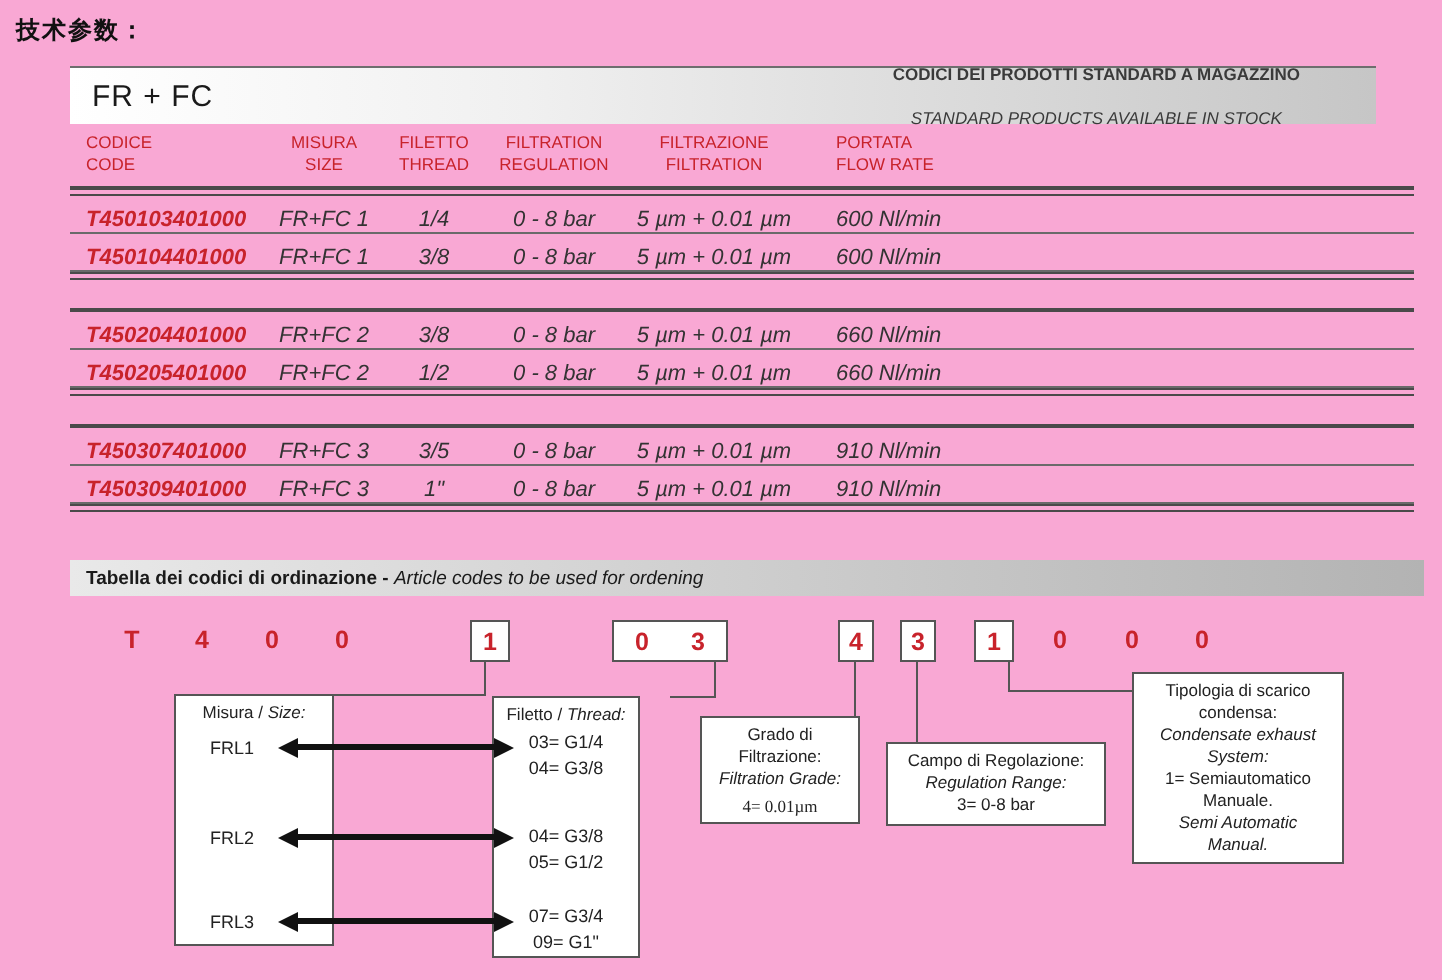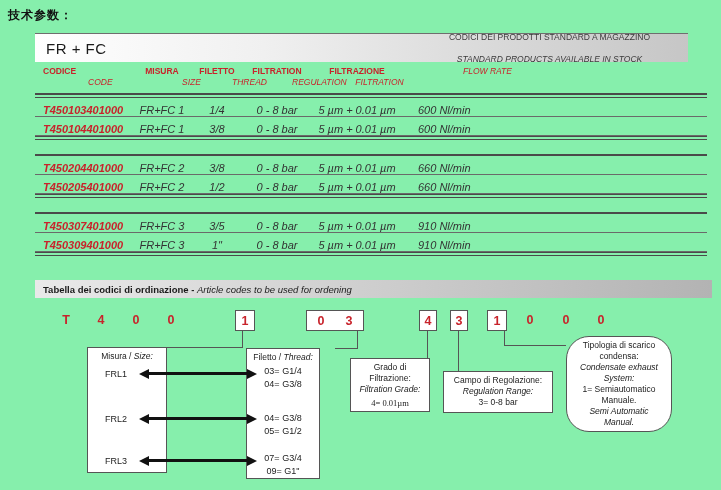--- a/index.html
+++ b/index.html
@@ -2,38 +2,38 @@
 <html><head>
 <meta charset="utf-8">
 <style>
   :root{
     --red:#c8232b;
     --line:#4a4a4a;
     --line2:#6a6a6a;
     --ink:#222;
   }
   html,body{margin:0;padding:0;background:#fff;}
-  .page{position:relative;width:721px;height:490px;background:#86efac;overflow:hidden;
+  .page{position:relative;width:721px;height:490px;background:#f9a8d4;overflow:hidden;
         font-family:"Liberation Sans",sans-serif;}
   .cn-title{position:absolute;top:7px;left:8px;font-size:12px;font-weight:bold;color:#111;letter-spacing:1px;}
   .content{position:absolute;left:35px;top:33px;width:672px;}
 
   
   .header-band{width:653px;height:29px;border-top:1px solid #6e6e6e;
       background:linear-gradient(to right,#ffffff 0%,#f0f0f0 35%,#c6c6c6 100%);
       display:flex;align-items:center;box-sizing:border-box;}
   .series{font-size:15px;font-weight:normal;color:#1a1a1a;padding-left:11px;letter-spacing:.5px;}
   .stock{margin-left:auto;padding-right:38px;text-align:center;font-size:8.5px;line-height:10.5px;color:#3a3a3a;}
-  .stock-it{font-weight:normal;}
+  .stock-it{font-weight:bold;}
   .stock-en{font-style:italic;margin-top:12px;}
 
   
   .col-headers{display:flex;margin-top:4px;padding-bottom:5px;font-size:8.5px;line-height:11px;color:var(--red);}
-  .hcell .it{font-weight:bold;display:block;}
-  .hcell .en{font-style:italic;display:block;margin-left:45px;}
+  .hcell .it{font-weight:normal;display:block;}
+  .hcell .en{display:block;}
   .c0{width:102px;padding-left:8px;text-align:left;box-sizing:border-box;}
   .c1{width:50px;text-align:center;box-sizing:border-box;}
   .c2{width:60px;text-align:center;box-sizing:border-box;}
   .c3{width:60px;text-align:center;box-sizing:border-box;}
   .c4{width:100px;text-align:center;box-sizing:border-box;}
   .c5{width:290px;padding-left:11px;text-align:left;box-sizing:border-box;}
   .hr-heavy{height:2px;border-top:2px solid var(--line);border-bottom:1px solid var(--line);}
   .tgroup + .tgroup{margin-top:14px;border-top:2px solid var(--line);}
   .trow{display:flex;height:18px;align-items:flex-end;font-size:11px;color:#333;border-bottom:1px solid var(--line2);font-style:italic;}
   .trow:last-of-type{border-bottom:none;}
@@ -77,21 +77,21 @@
   .frl{position:absolute;left:17px;font-size:9px;color:#222;}
   .frl1{top:21px;} .frl2{top:66px;} .frl3{top:108px;}
   .thread-box{left:211px;top:50px;width:74px;height:131px;text-align:center;}
   .thread-title{position:absolute;top:3px;left:0;width:100%;text-align:center;}
   .pair{position:absolute;left:0;width:100%;text-align:center;font-size:9px;line-height:13px;}
   .pair1{top:16px;} .pair2{top:63px;} .pair3{top:103px;}
   .pair span{display:block;}
   .filt-box{left:315px;top:60px;width:80px;height:54px;text-align:center;padding-top:3px;}
   .filt-box .val{margin-top:3px;font-family:Liberation Serif, serif;}
   .reg-box{left:408px;top:73px;width:110px;height:42px;text-align:center;padding-top:3px;}
-  .exh-box{left:531px;top:38px;width:106px;height:96px;text-align:center;padding-top:3px;border-radius:23px;}
+  .exh-box{left:531px;top:38px;width:106px;height:96px;text-align:center;padding-top:3px;}
   .arrow{position:absolute;left:113px;width:100px;height:3px;background:#111;}
   .arrow::before,.arrow::after{content:"";position:absolute;top:-3.5px;width:0;height:0;
       border-top:5px solid transparent;border-bottom:5px solid transparent;}
   .arrow::before{left:-9px;border-right:10px solid #111;}
   .arrow::after{right:-9px;border-left:10px solid #111;}
   .ar1{top:74px;} .ar2{top:119px;} .ar3{top:161px;}
   .dline{display:block;}
 </style>
 </head>
 <body>
@@ -124,20 +124,21 @@
       </div>
       <div class="hcell c3">
         <span class="it">FILTRATION</span>
         <span class="en">REGULATION</span>
       </div>
       <div class="hcell c4">
         <span class="it">FILTRAZIONE</span>
         <span class="en">FILTRATION</span>
       </div>
       <div class="hcell c5">
+        <span class="it">PORTATA</span>
         <span class="en">FLOW RATE</span>
       </div>
     </div>
 
     <div class="hr-heavy"></div>
 
     <div>
         <div class="tgroup">
           <div class="trow">
             <div class="tcell c0">T450103401000</div>

